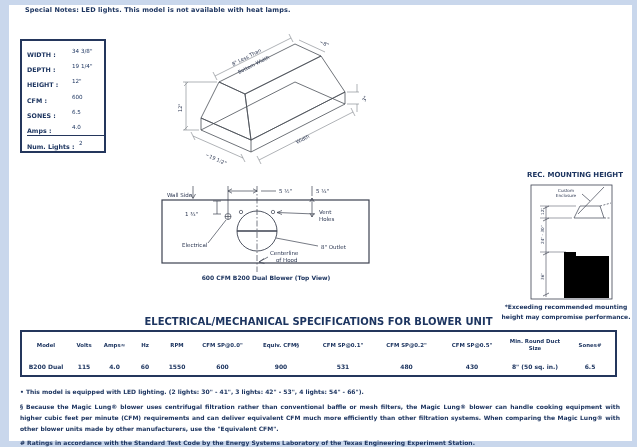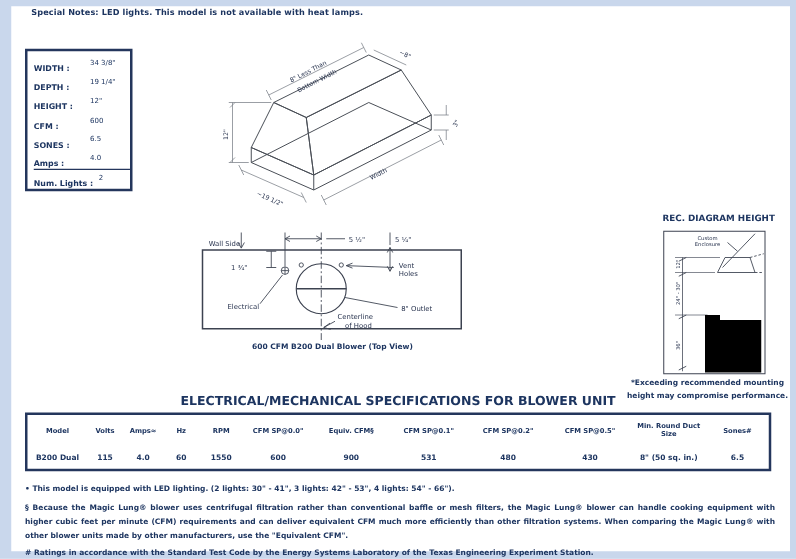--- a/index.html
+++ b/index.html
@@ -175,21 +175,21 @@
       <text x="159" y="31">Vent</text>
       <text x="159" y="38">Holes</text>
       <text x="161" y="66">8" Outlet</text>
       <text x="110" y="72">Centerline</text>
       <text x="116" y="79">of Hood</text>
     </g>
   </svg>
 
   <div class="abs navy conn-caption">600 CFM B200 Dual Blower (Top View)</div>
 
-  <div class="abs navy h-mount">REC. DIAGRAM HEIGHT</div>
+  <div class="abs navy h-mount">REC. MOUNTING HEIGHT</div>
 
   <svg class="abs" style="left:530px;top:184px;" width="84" height="116" viewBox="0 0 84 116">
     <rect x="1" y="1" width="81" height="114" fill="none" stroke="#3c4250" stroke-width="0.8"></rect>
     <g stroke="#3c4250" fill="none" stroke-width="0.7">
 
       <line x1="48" y1="30" x2="74" y2="3"></line>
 
       <polygon points="50,22 70,22 74,34 44,34"></polygon>
       <line x1="74" y1="34" x2="81" y2="34" stroke-dasharray="2 1.5"></line>
       <line x1="70" y1="22" x2="81" y2="19" stroke-dasharray="2 1.5"></line>

